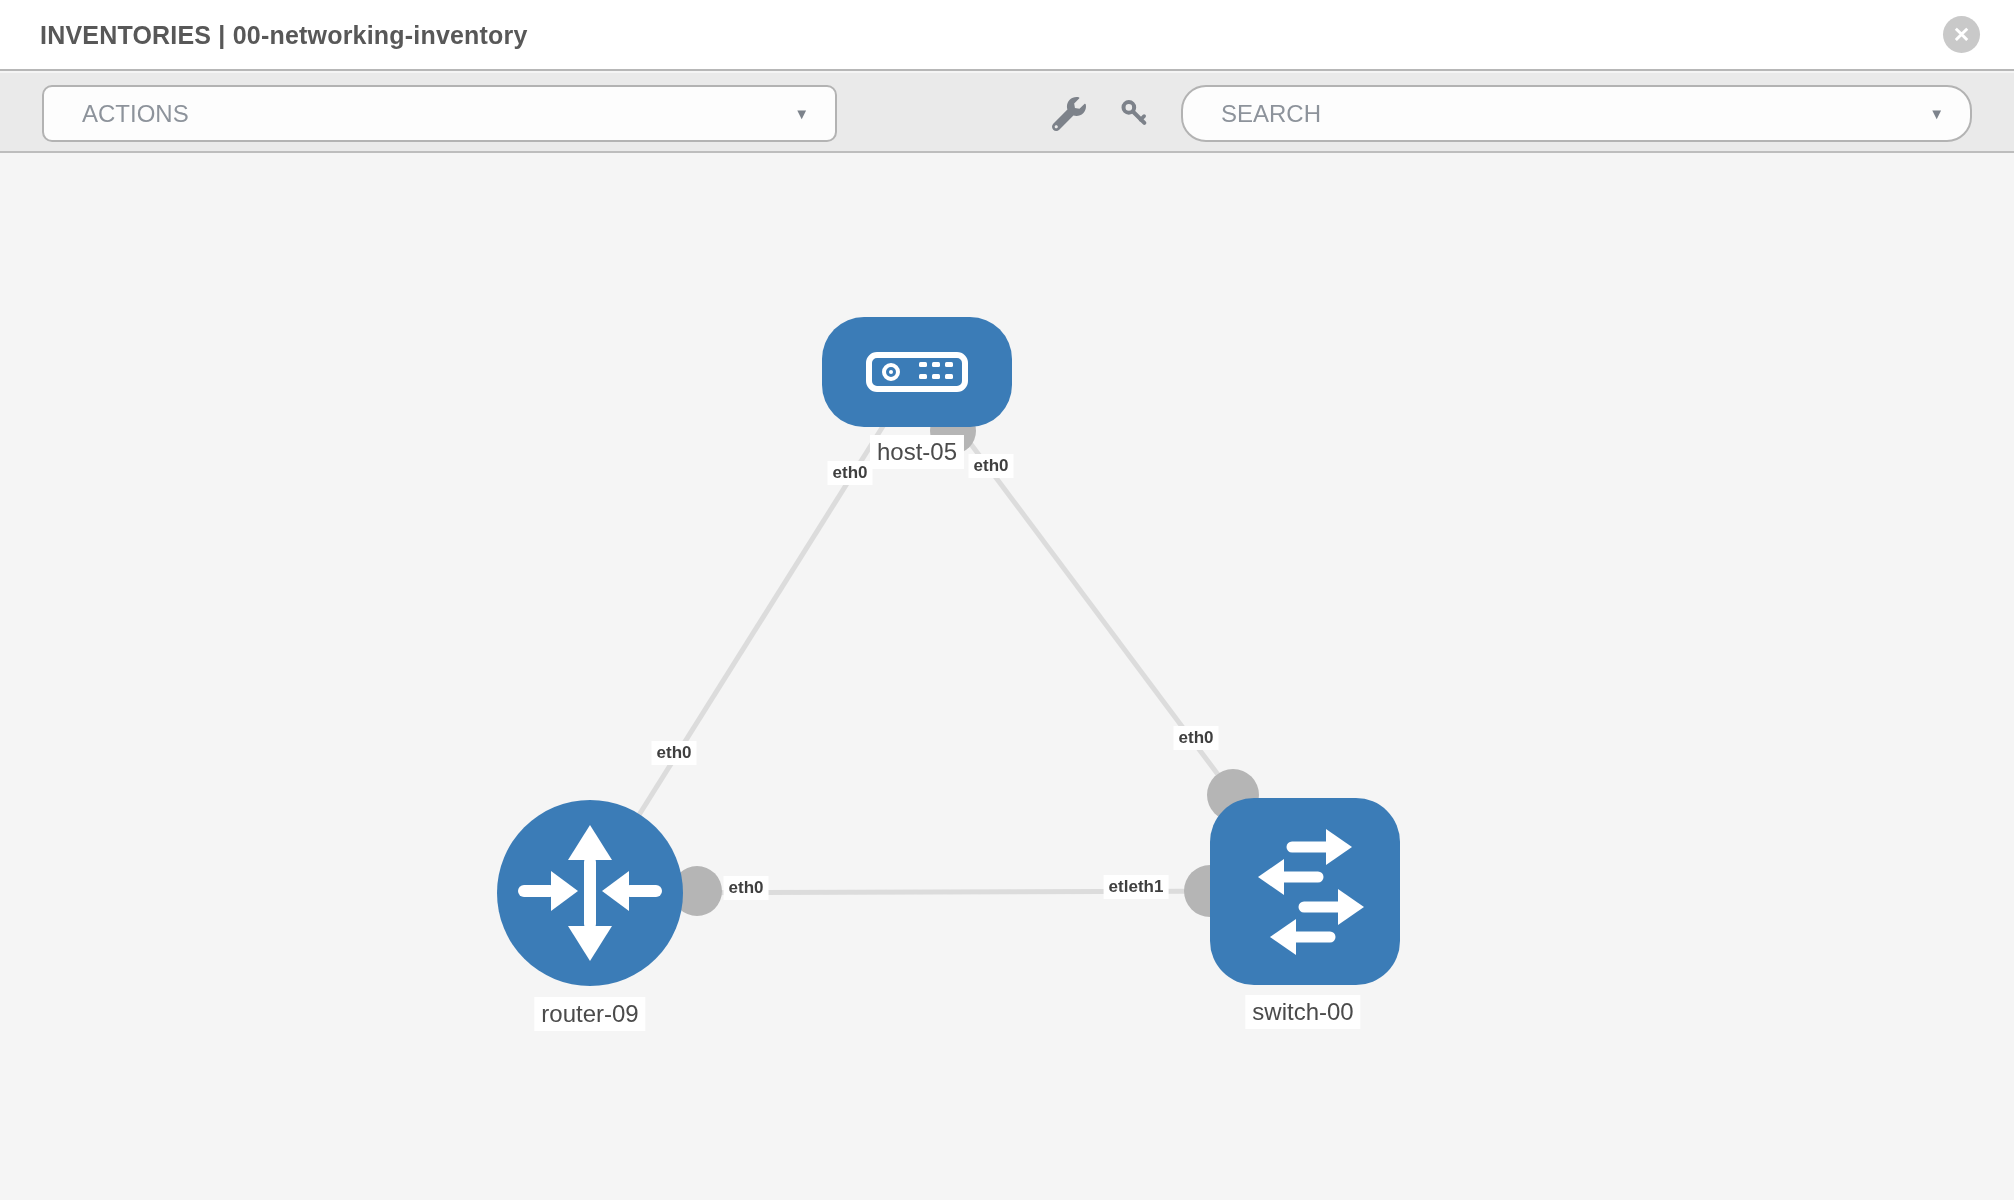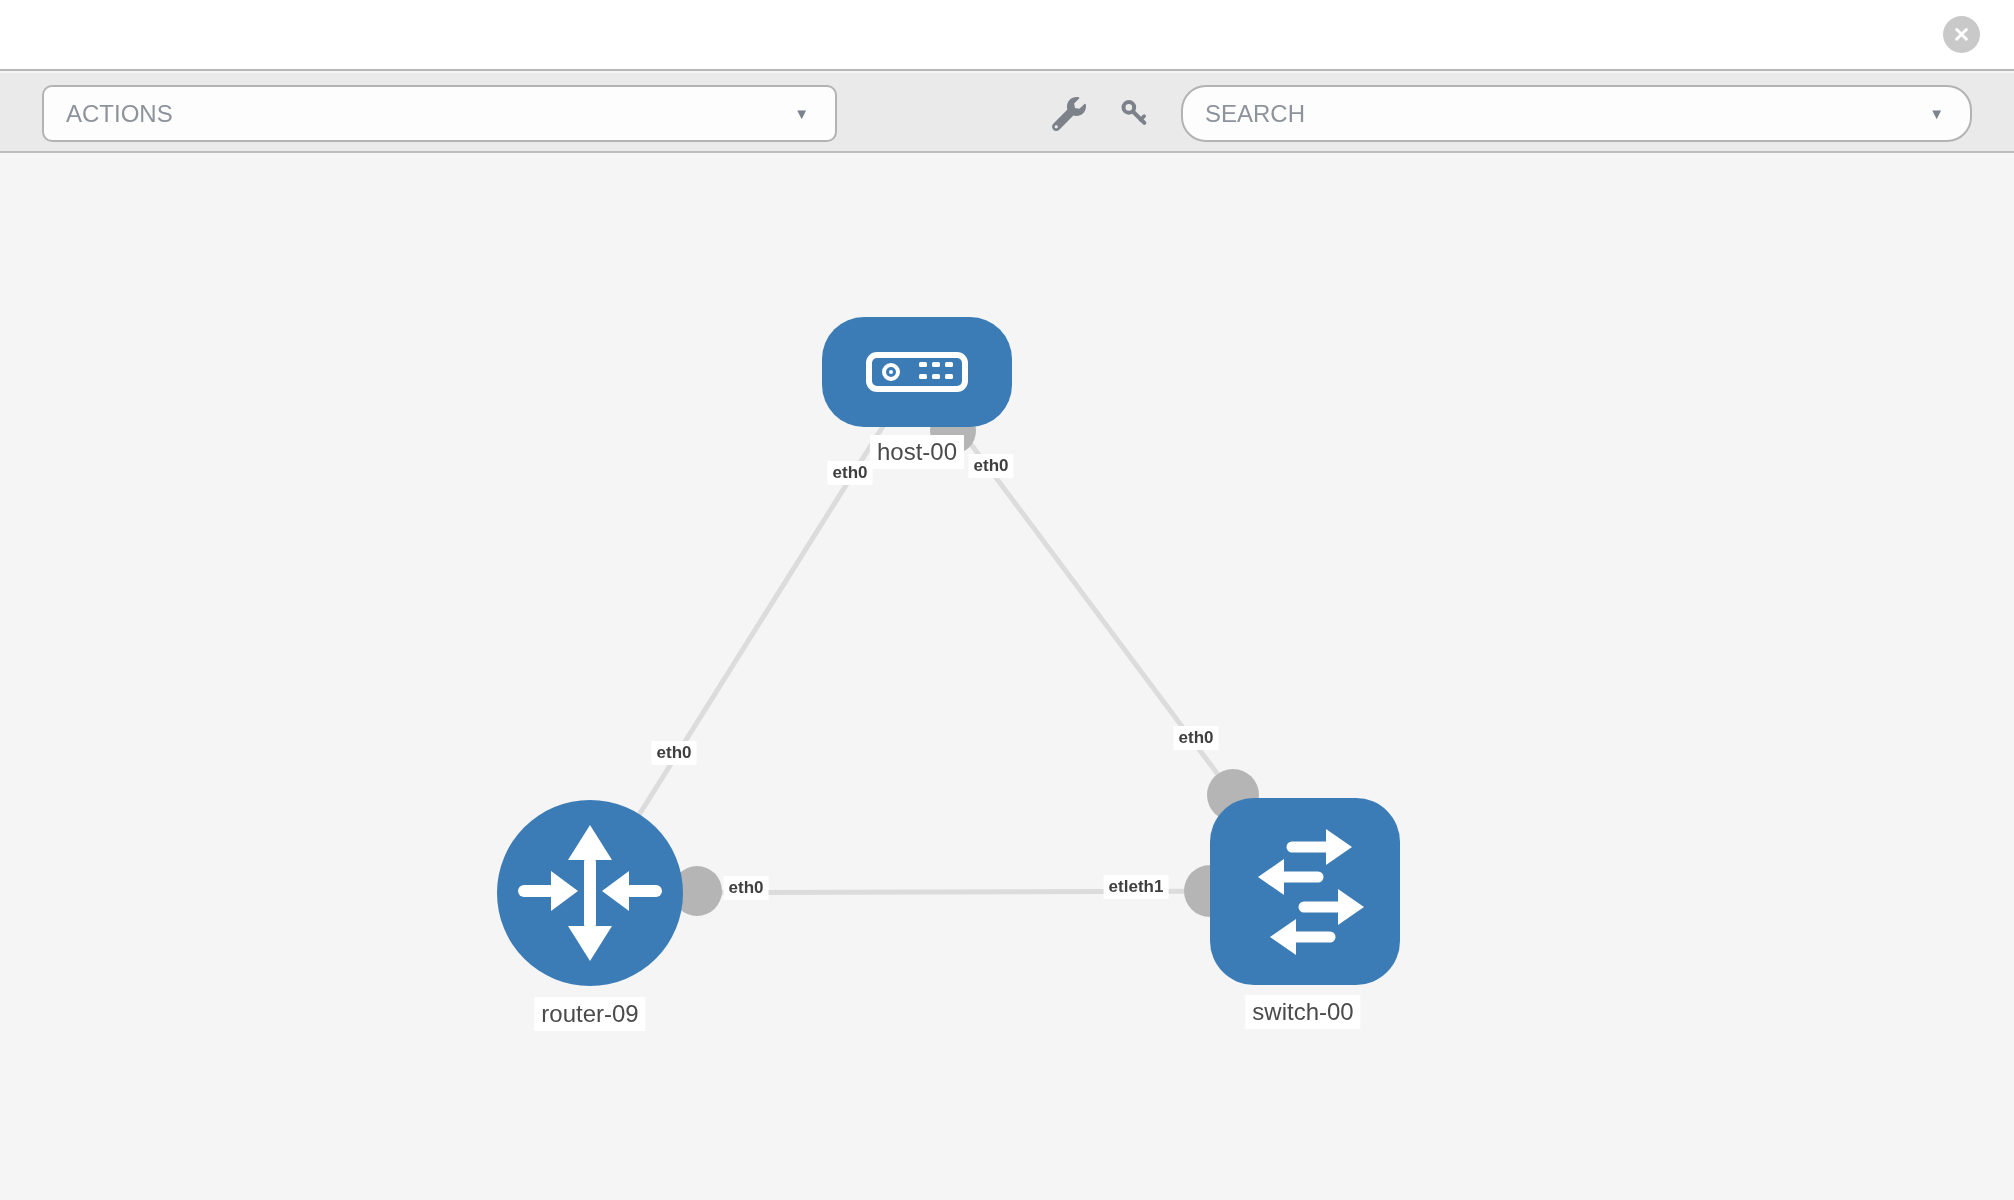--- a/index.html
+++ b/index.html
@@ -6,21 +6,21 @@
   *{box-sizing:border-box;font-family:"Liberation Sans",sans-serif;}
   #app{position:relative;width:2014px;height:1200px;background:#f5f5f5;overflow:hidden;}
 
   
   .header{position:absolute;left:0;top:0;width:2014px;height:71px;background:#ffffff;border-bottom:2px solid #b7b7b7;}
   .title{position:absolute;left:40px;top:21px;font-size:25px;font-weight:bold;color:#585858;letter-spacing:.2px;}
   .close-btn{position:absolute;left:1943px;top:16px;width:37px;height:37px;border-radius:50%;background:#c9c9c9;color:#ffffff;display:flex;align-items:center;justify-content:center;font-size:21px;font-weight:bold;cursor:pointer;}
 
   
   .toolbar{position:absolute;left:0;top:73px;width:2014px;height:80px;background:#eaeaea;border-bottom:2px solid #bdbdbd;}
-  .combo{position:absolute;top:12px;height:57px;background:#fdfdfd;border:2px solid #b3b3b3;border-radius:10px;display:flex;align-items:center;cursor:pointer;}
+  .combo{position:absolute;top:12px;height:57px;background:#fdfdfd;border:2px solid #b3b3b3;border-radius:10px;display:flex;align-items:center;cursor:pointer;padding-left:16px;}
   .combo .combo-label{padding-left:22px;font-size:24px;color:#8d939b;flex:1;}
   .combo .caret{padding-right:26px;font-size:15px;color:#7d838c;}
   .combo.actions{left:42px;width:795px;}
   .combo.search{left:1181px;width:791px;border-radius:25px;}
   .tool-icon{position:absolute;top:24px;width:34px;height:34px;cursor:pointer;}
   .tool-icon.wrench{left:1052px;}
   .tool-icon.key{left:1118px;}
 
   
   .canvas{position:absolute;left:0;top:153px;width:2014px;height:1047px;background:#f5f5f5;}
@@ -36,20 +36,21 @@
   .zoom-plus{position:absolute;right:16px;top:42px;font-size:32px;font-weight:bold;color:#7d8287;cursor:pointer;line-height:32px;}
   .zoom-track{position:absolute;left:66px;top:50px;width:270px;height:22px;background:#ffffff;border:2px solid #b4b7ba;border-radius:12px;cursor:pointer;}
   .zoom-thumb{position:absolute;left:224px;top:44px;width:34px;height:34px;border-radius:50%;background:#3b7cb7;cursor:grab;}
 </style>
 </head>
 <body>
 
 <div id="app">
 
   <div class="header">
+    <div class="title">INVENTORIES | 00-networking-inventory</div>
     <div class="close-btn">
       <span>✕</span>
     </div>
   </div>
 
   <div class="toolbar">
     <div class="combo actions">
       <span class="combo-label">ACTIONS</span>
       <span class="caret">▼</span>
     </div>
@@ -125,21 +126,21 @@
           <line x1="1318" y1="724" x2="1284" y2="724"></line>
           <polygon points="1258,724 1284,706 1284,742" stroke="none"></polygon>
           <line x1="1304" y1="754" x2="1338" y2="754"></line>
           <polygon points="1364,754 1338,736 1338,772" stroke="none"></polygon>
           <line x1="1330" y1="784" x2="1296" y2="784"></line>
           <polygon points="1270,784 1296,766 1296,802" stroke="none"></polygon>
         </g>
       </g>
     </svg>
 
-    <div class="nlabel" style="left:917px;top:299px;">host-00</div>
+    <div class="nlabel" style="left:917px;top:299px;">host-05</div>
     <div class="nlabel" style="left:590px;top:861px;">router-09</div>
     <div class="nlabel" style="left:1303px;top:859px;">switch-00</div>
 
     <div class="ilabel" style="left:850px;top:320px;">eth0</div>
     <div class="ilabel" style="left:991px;top:313px;">eth0</div>
     <div class="ilabel" style="left:674px;top:600px;">eth0</div>
     <div class="ilabel" style="left:746px;top:735px;">eth0</div>
     <div class="ilabel" style="left:1196px;top:585px;">eth0</div>
     <div class="ilabel" style="left:1136px;top:734px;text-align:right;">etleth1</div>
   </div>

